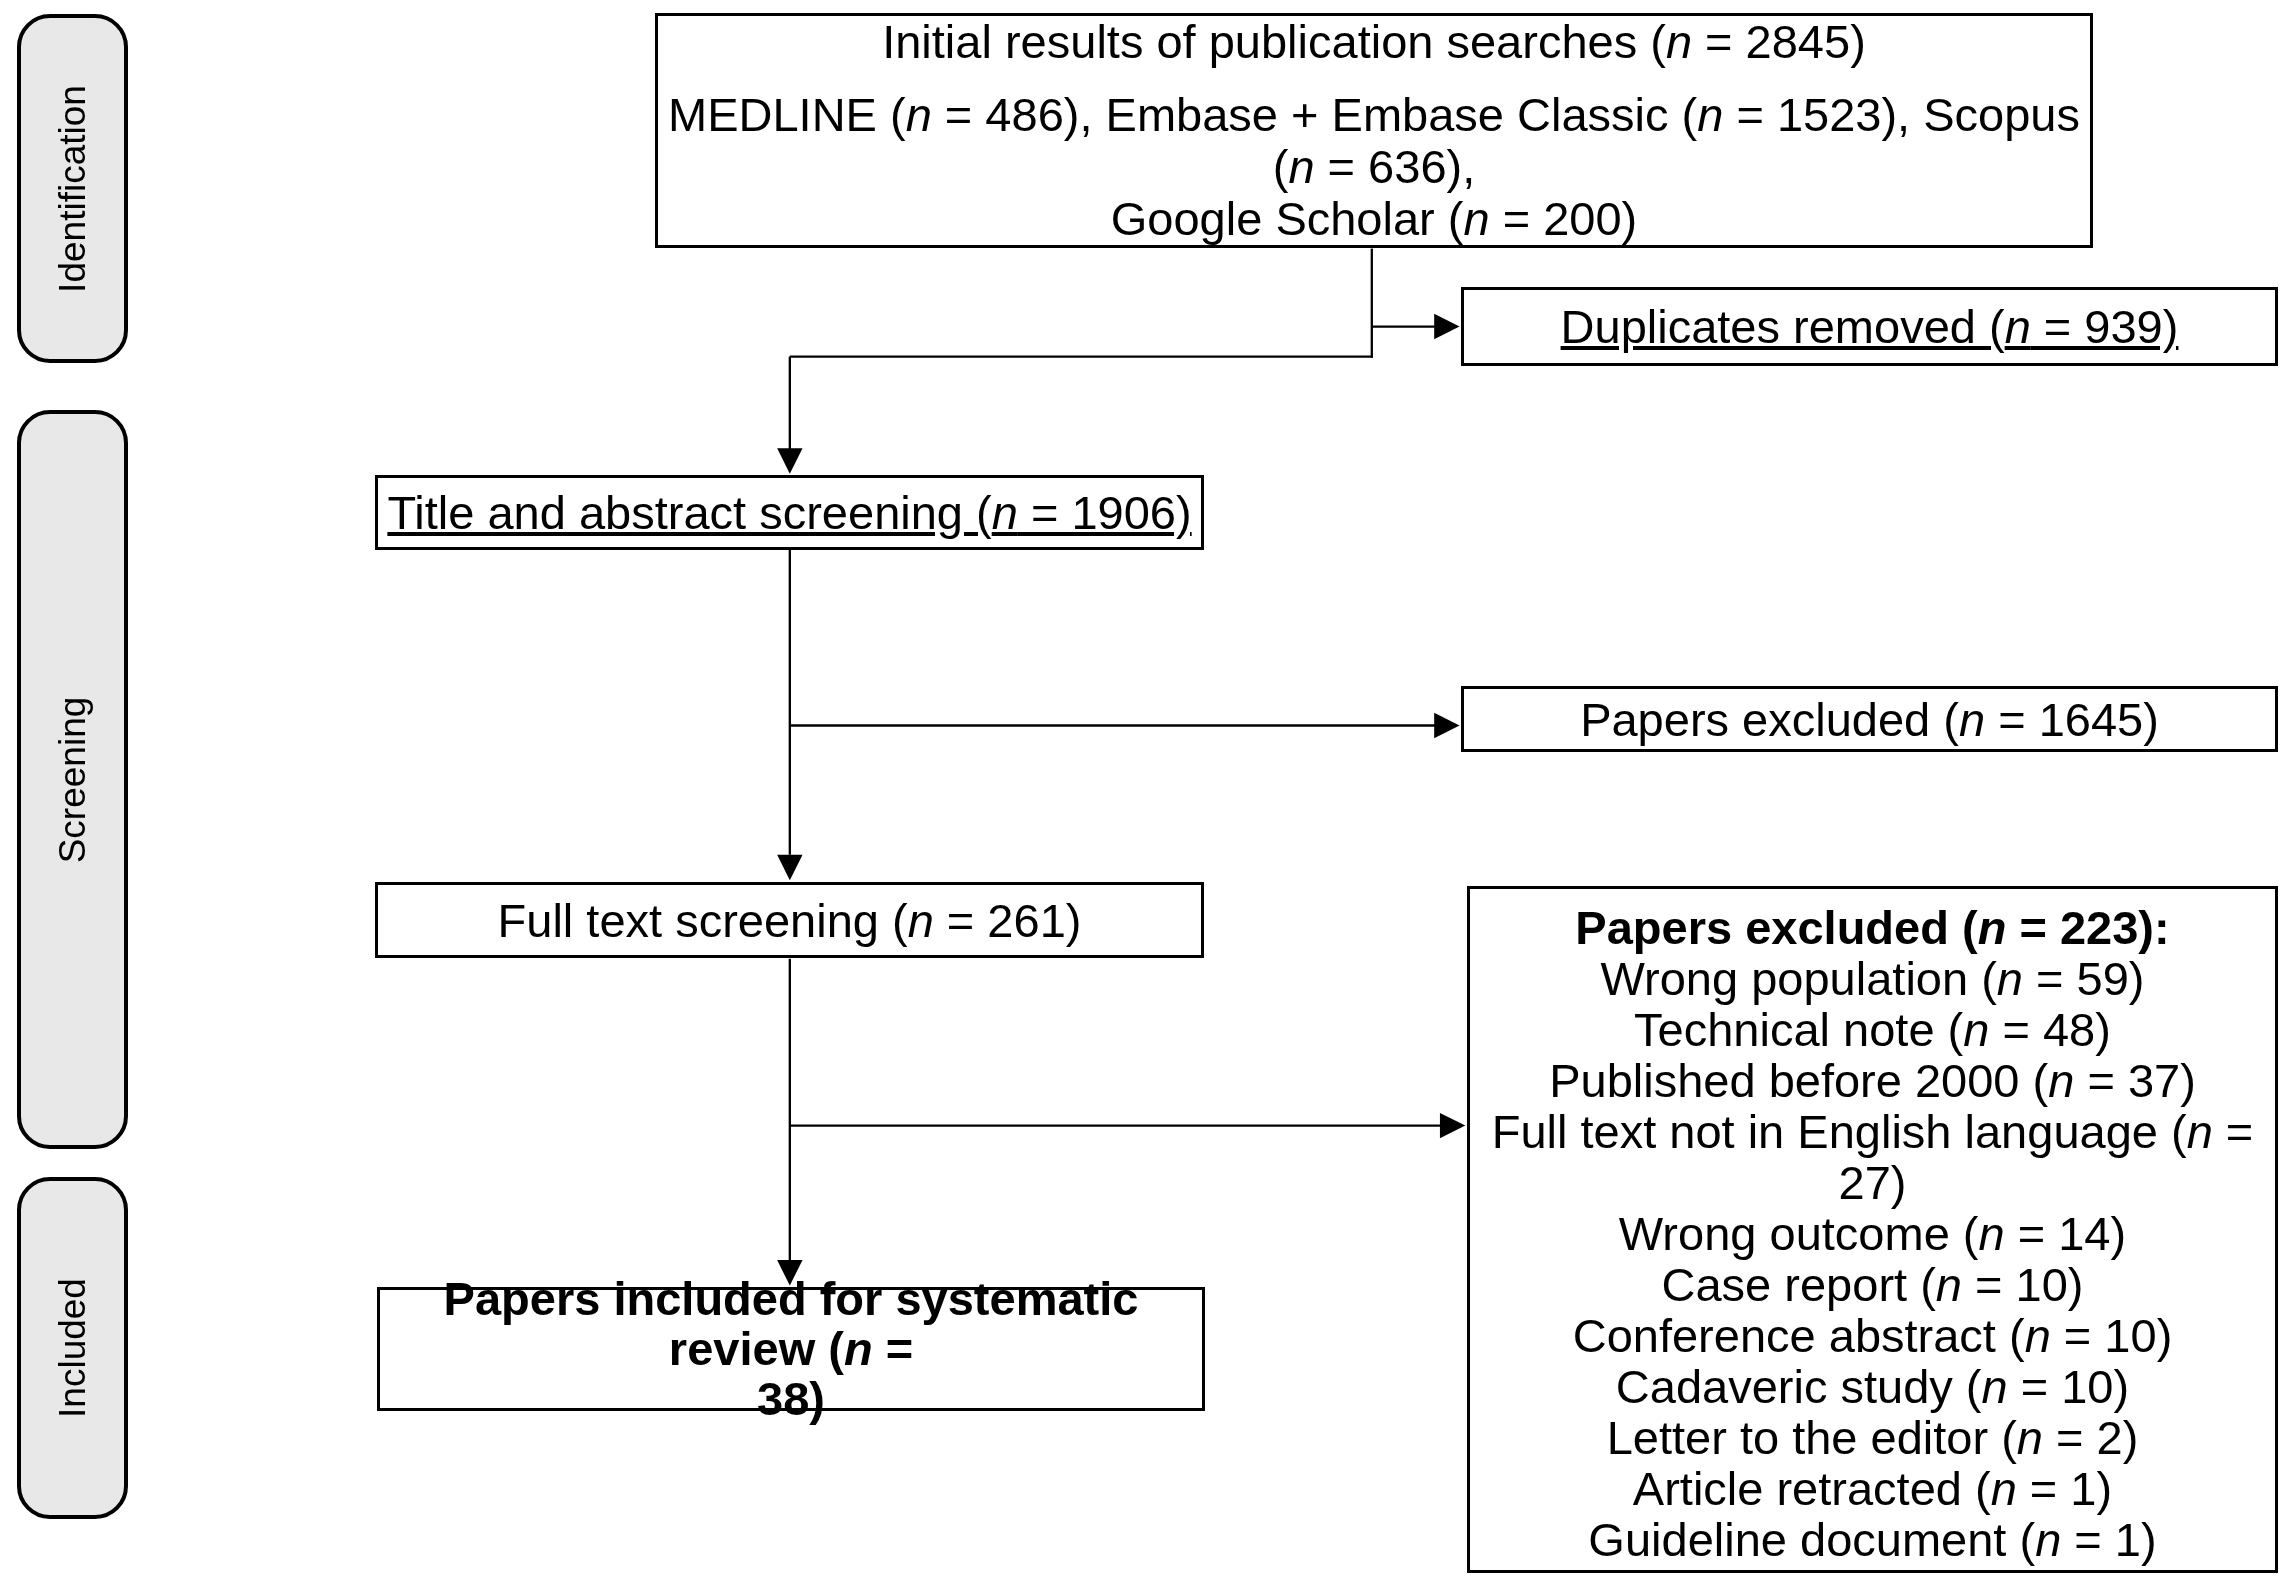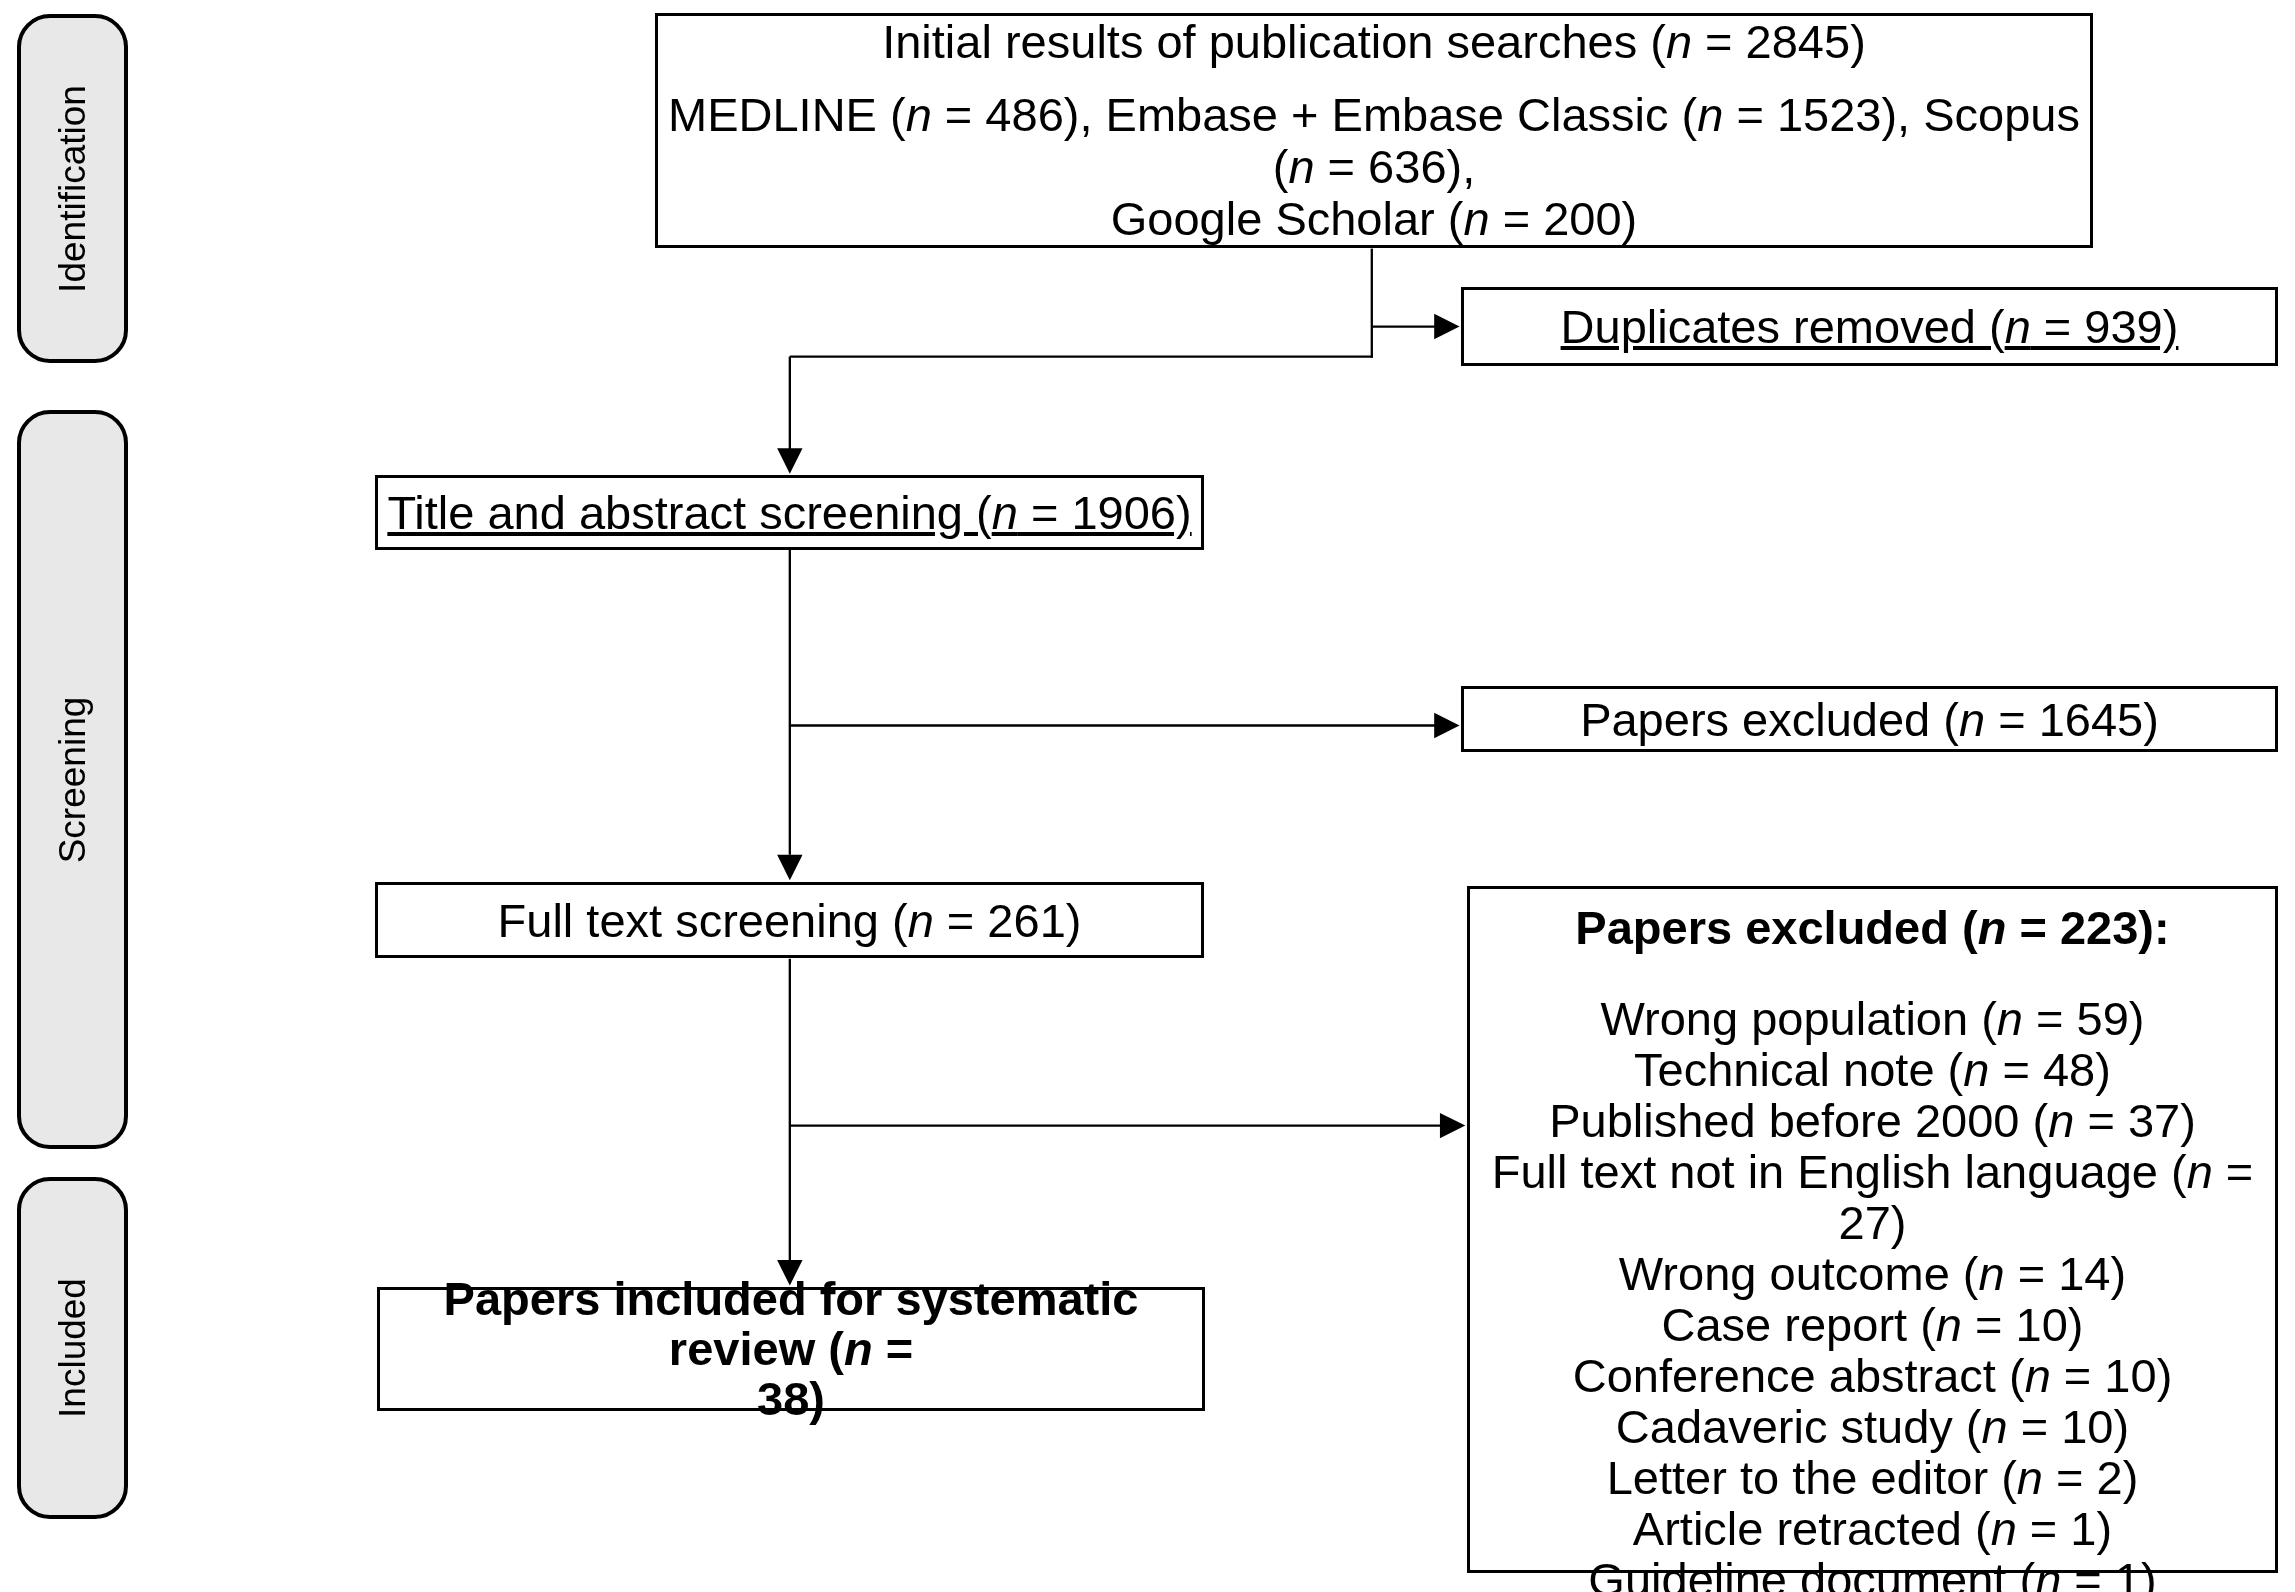--- a/index.html
+++ b/index.html
@@ -34,21 +34,21 @@
     font-size: 47px;
     line-height: 51px;
     color: #000000;
   }
   .box-initial      { left: 655px; top: 13.3px;   width: 1438px; height: 235px; line-height: 52px; }
   .box-duplicates   { left: 1461px; top: 287px;  width: 817px; height: 79px; text-decoration: underline; }
   .box-title        { left: 375px;  top: 475px;  width: 829px; height: 75px; text-decoration: underline; }
   .box-excluded1645 { left: 1461px; top: 686px; width: 817px; height: 66px; }
   .box-fulltext     { left: 375px;  top: 882px; width: 829px; height: 76px; }
   .box-bigexcluded  { left: 1467px; top: 886px; width: 811px; height: 687px;
-                      justify-content: flex-start; padding-top: 12.7px; gap: 40px; }
+                      justify-content: flex-start; padding-top: 12.7px; }
   .box-included38   { left: 377px;  top: 1287px; width: 828px; height: 124px; line-height: 50px; font-weight: bold; }
   .line-gap { height: 52px; }
   .bold-line { font-weight: bold; }
   
   .stage {
     position: absolute;
     left: 17.3px;
     width: 111px;
     background: #e8e8e8;
     border: 4.6px solid #000000;

